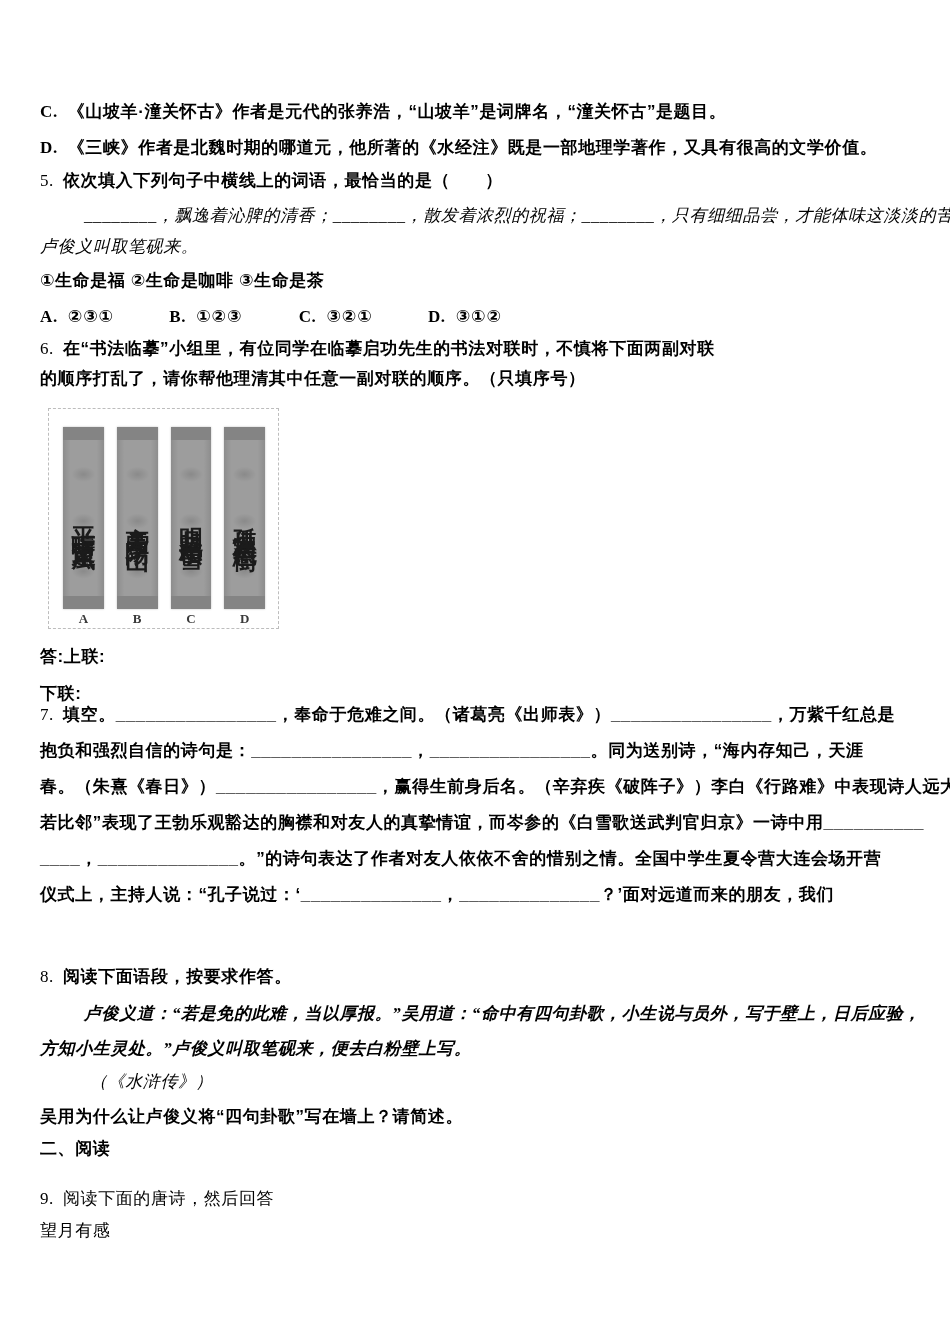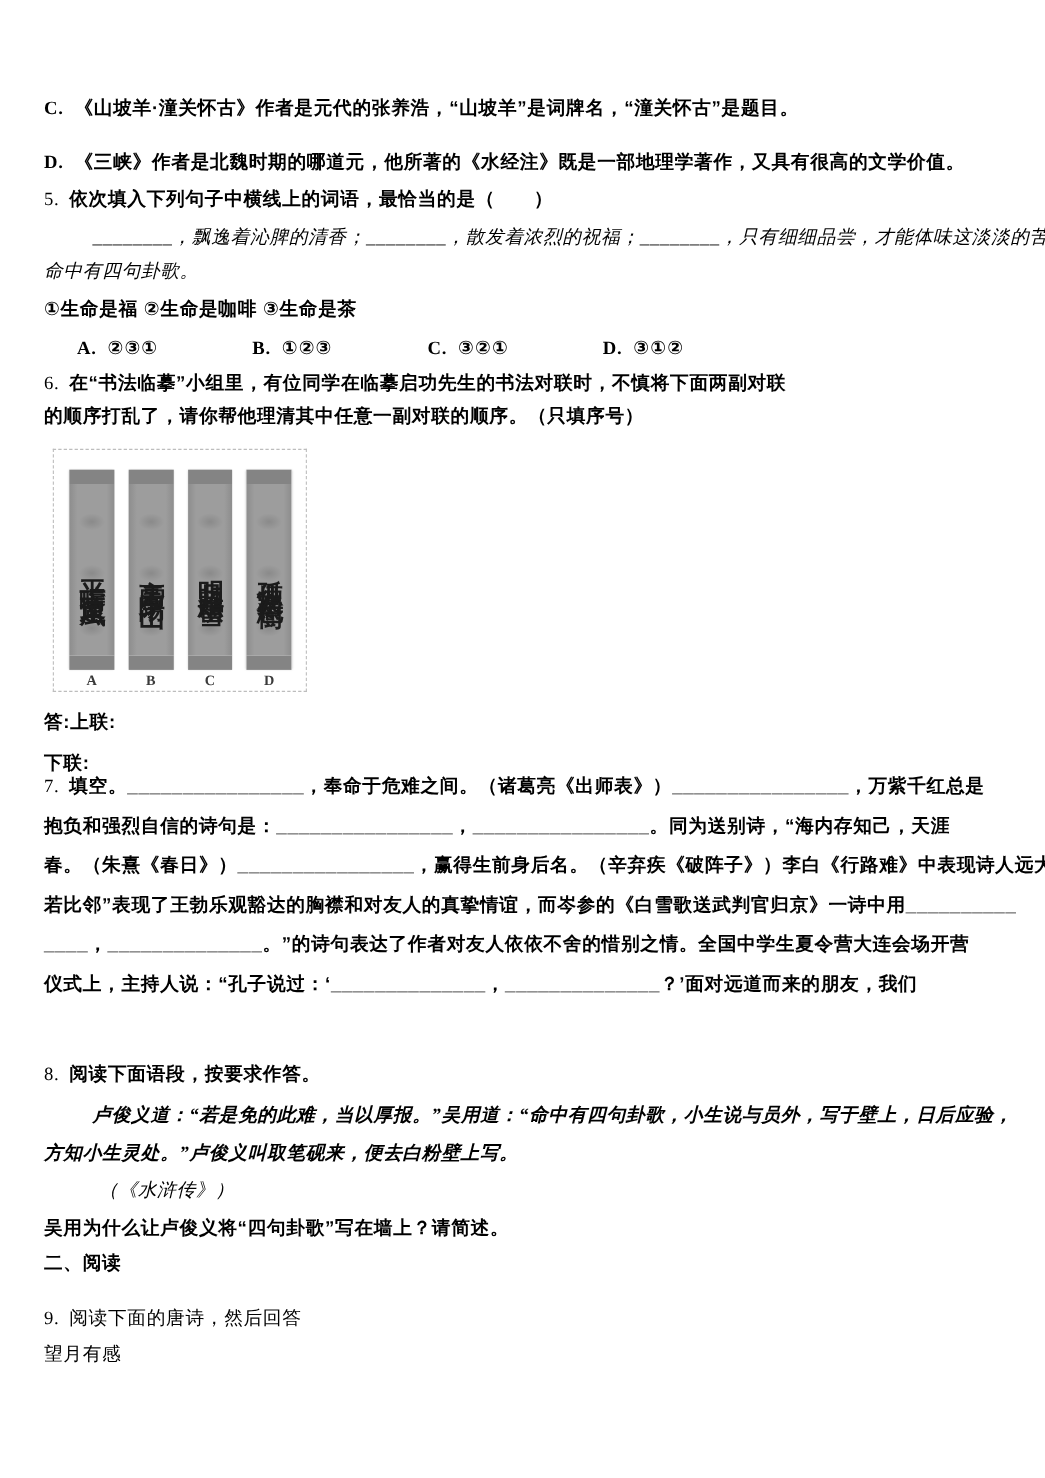--- a/index.html
+++ b/index.html
@@ -30,21 +30,21 @@
     font-family:"Liberation Serif","DejaVu Serif",serif;
     font-style:italic; font-weight:500;
   }
   .song {
     font-family:"Liberation Serif","DejaVu Serif",serif;
     font-weight:normal;
     margin-top:24px;
   }
   .indent2 { text-indent:44px; }
   .indent3 { text-indent:50px; }
-  .optrow .opt { display:inline-block; width:124px;margin-left:30px; }
+  .optrow .opt { display:inline-block; width:124px; }
   .circ { letter-spacing:1px; }
 
   
   .imgbox {
     position:absolute; left:8px; top:408px; width:231px; height:221px;
     border:1px dashed var(--dashed_border, #bdbdbd);
     background:#ffffff;
     padding:18px 13px 2px 14px;
   }
   .scrolls { display:flex; gap:13px; }
@@ -73,35 +73,35 @@
     font-family:"Liberation Serif","DejaVu Serif",serif;
     font-size:13px; font-weight:bold; color:#3a3a3a; line-height:16px;
   }
 </style>
 </head>
 <body>
 
 <div class="page">
   <div class="doc">
 
-    <div class="blk line" style="top:81px">
+    <div class="blk line" style="top:94px">
       <span class="optlabel">C.</span><span>《山坡羊·潼关怀古》作者是元代的张养浩，“山坡羊”是词牌名，“潼关怀古”是题目。</span>
     </div>
 
     <div class="blk line" style="top:130px">
       <span class="optlabel">D.</span><span>《三峡》作者是北魏时期的哪道元，他所著的《水经注》既是一部地理学著作，又具有很高的文学价值。</span>
     </div>
 
     <div class="blk line" style="top:163px">
       <span class="qnum">5.</span><span>依次填入下列句子中横线上的词语，最恰当的是（　　）</span>
     </div>
 
     <div class="blk line lh31" style="top:200px">
       <div class="ln kai indent2">________，飘逸着沁脾的清香；________，散发着浓烈的祝福；________，只有细细品尝，才能体味这淡淡的苦</div>
-      <div class="ln kai">命中有四句卦歌。</div>
+      <div class="ln kai">卢俊义叫取笔砚来。</div>
     </div>
 
     <div class="blk line" style="top:263px">①生命是福  ②生命是咖啡  ③生命是茶</div>
 
     <div class="blk line optrow" style="top:299px">
       <span class="opt"><span class="optlabel">A.</span><span class="circ">②③①</span></span>
       <span class="opt"><span class="optlabel">B.</span><span class="circ">①②③</span></span>
       <span class="opt"><span class="optlabel">C.</span><span class="circ">③②①</span></span>
       <span class="opt"><span class="optlabel">D.</span><span class="circ">③①②</span></span>
     </div>

